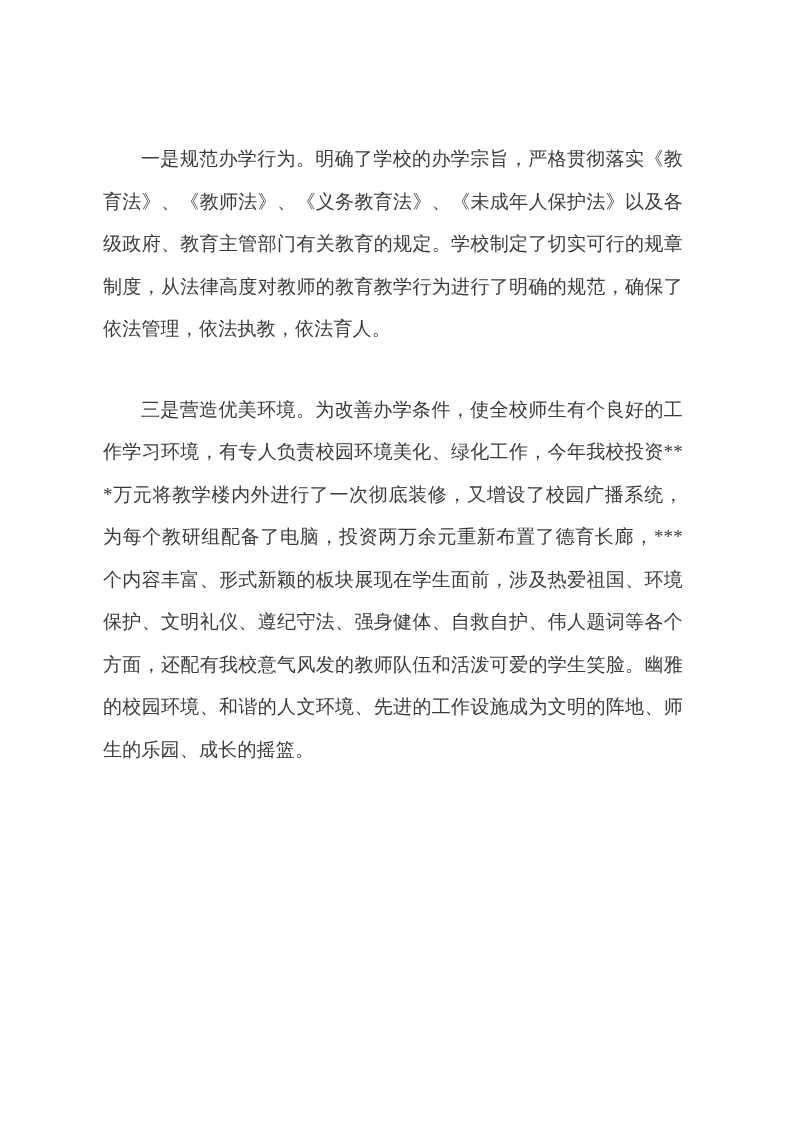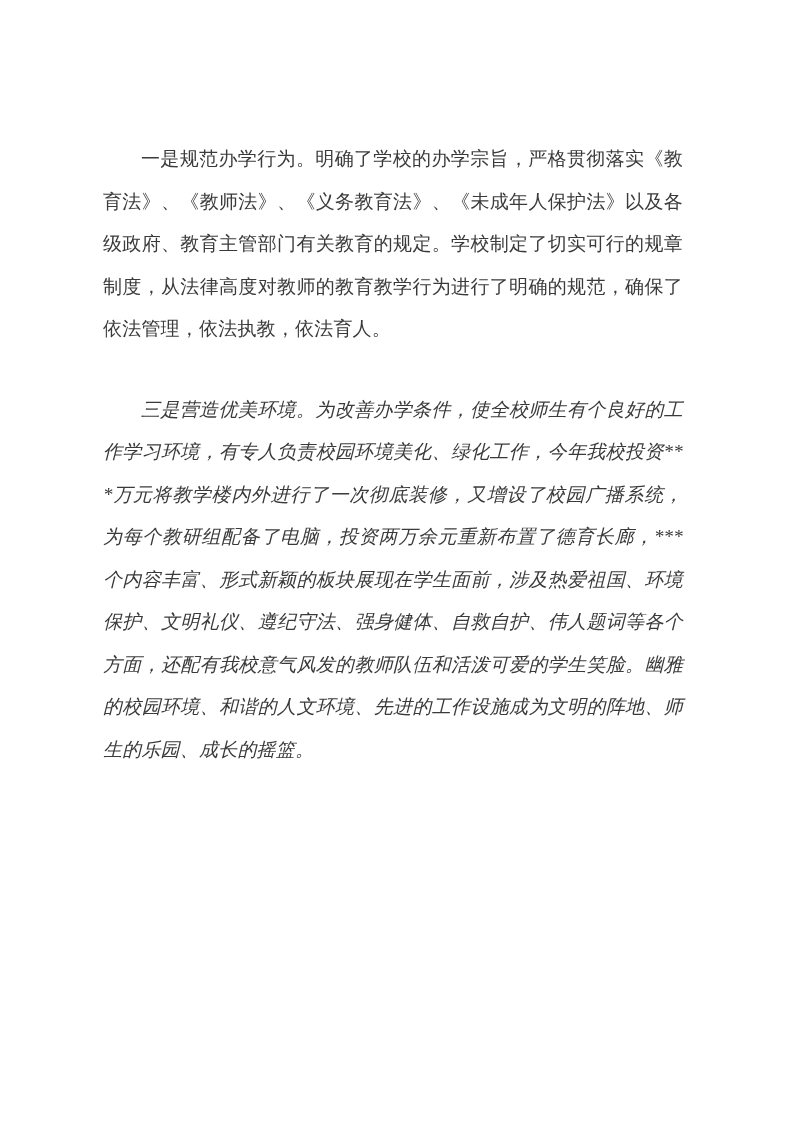--- a/index.html
+++ b/index.html
@@ -28,21 +28,20 @@
       text-justify: inter-ideograph;
       letter-spacing: 0.2px;
     }
     .para {
       margin: 0 0 38px 0;
       text-indent: 2em;
       word-break: break-all;
     }
     .para:last-child {
       margin-bottom: 0;
-      font-style: italic;
     }
   </style>
 </head>
 <body>
 
 <div class="page">
   <div class="content">
     <p class="para">一是规范办学行为。明确了学校的办学宗旨，严格贯彻落实《教育法》、《教师法》、《义务教育法》、《未成年人保护法》以及各级政府、教育主管部门有关教育的规定。学校制定了切实可行的规章制度，从法律高度对教师的教育教学行为进行了明确的规范，确保了依法管理，依法执教，依法育人。</p>
     <p class="para">三是营造优美环境。为改善办学条件，使全校师生有个良好的工作学习环境，有专人负责校园环境美化、绿化工作，今年我校投资***万元将教学楼内外进行了一次彻底装修，又增设了校园广播系统，为每个教研组配备了电脑，投资两万余元重新布置了德育长廊，***个内容丰富、形式新颖的板块展现在学生面前，涉及热爱祖国、环境保护、文明礼仪、遵纪守法、强身健体、自救自护、伟人题词等各个方面，还配有我校意气风发的教师队伍和活泼可爱的学生笑脸。幽雅的校园环境、和谐的人文环境、先进的工作设施成为文明的阵地、师生的乐园、成长的摇篮。</p>
   </div>

